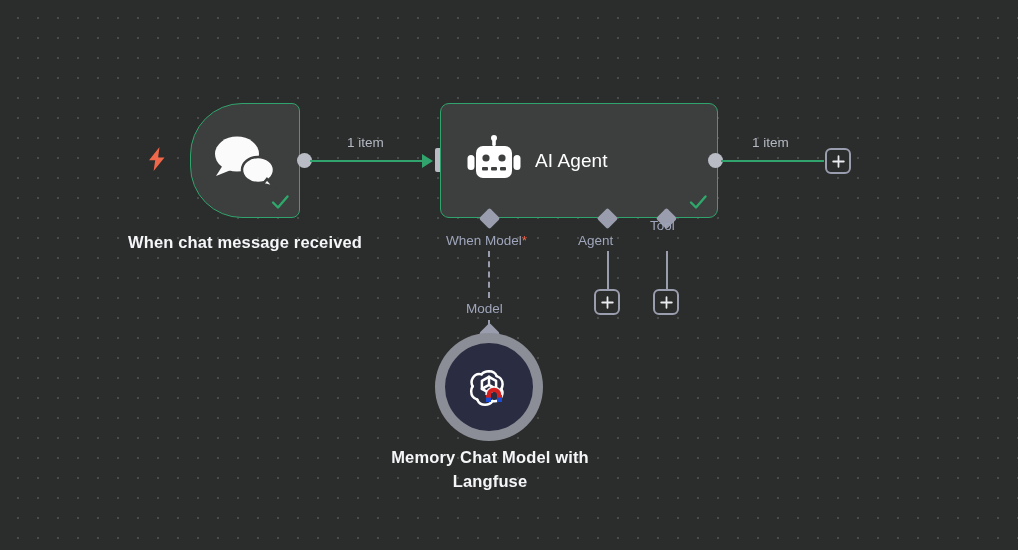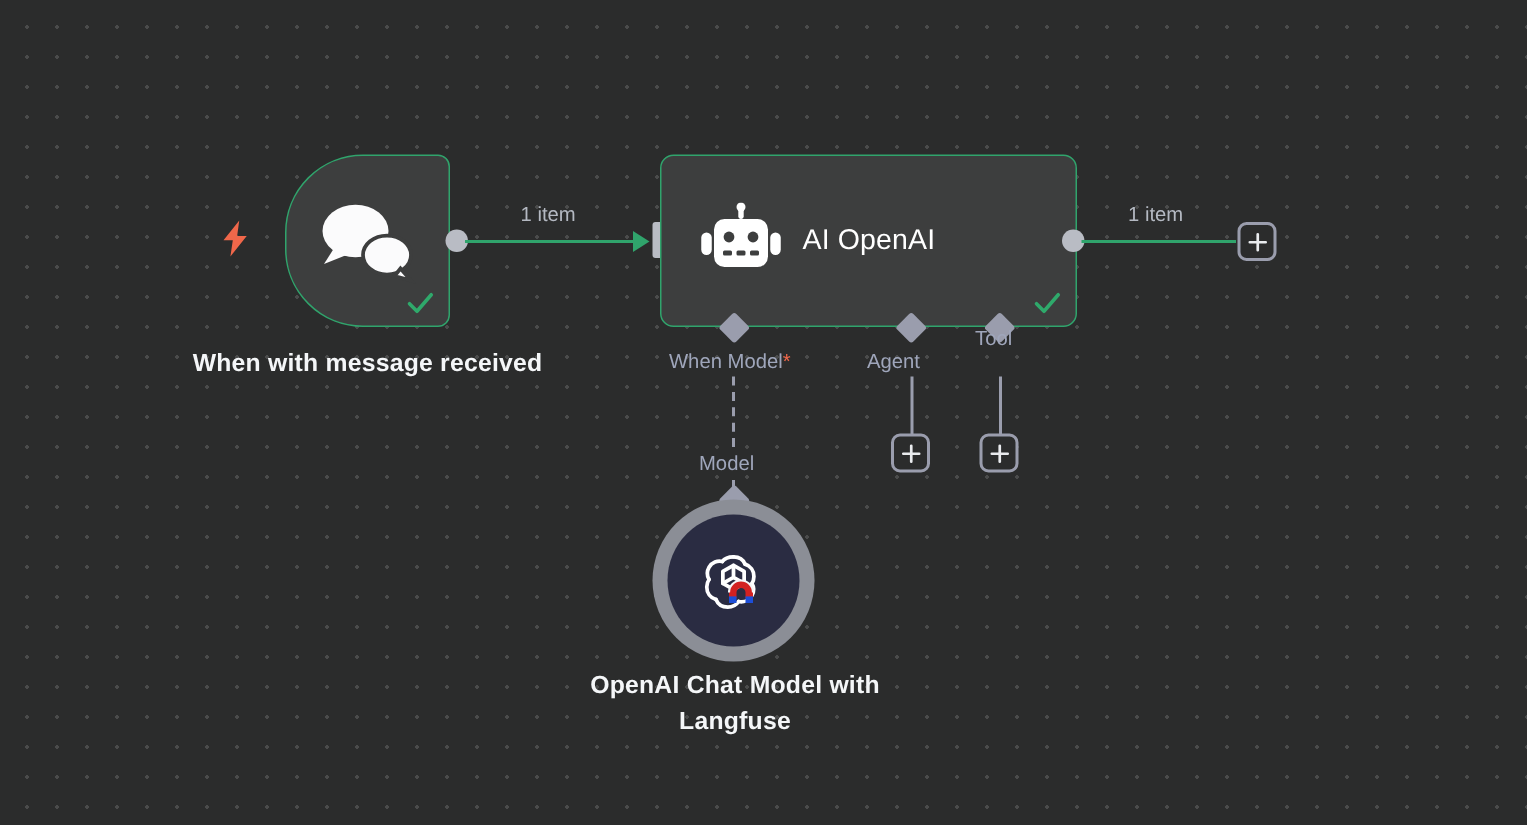--- a/index.html
+++ b/index.html
@@ -245,21 +245,21 @@
         <rect x="12" y="11" width="36" height="32" rx="7" fill="#ffffff"></rect>
         <rect x="3.5" y="20" width="7" height="15" rx="3.5" fill="#ffffff"></rect>
         <rect x="49.5" y="20" width="7" height="15" rx="3.5" fill="#ffffff"></rect>
         <circle cx="22" cy="23" r="3.6" fill="#3d3e3e"></circle>
         <circle cx="38" cy="23" r="3.6" fill="#3d3e3e"></circle>
         <rect x="18" y="32" width="6" height="3.4" rx="1" fill="#3d3e3e"></rect>
         <rect x="27" y="32" width="6" height="3.4" rx="1" fill="#3d3e3e"></rect>
         <rect x="36" y="32" width="6" height="3.4" rx="1" fill="#3d3e3e"></rect>
       </svg>
     </div>
-    <div class="agent-title">AI OpenAI</div>
+    <div class="agent-title">AI Agent</div>
     <div class="check">
       <svg width="22" height="22" viewBox="0 0 22 22">
         <path d="M4 11.5 L9 16.5 L18.5 5.5" fill="none" stroke="#2fa96b" stroke-width="2.4" stroke-linecap="round" stroke-linejoin="round"></path>
       </svg>
     </div>
   </div>
 
   <div class="port-out" style="left:708px; top:153px;"></div>
 
   <div class="edge" style="left:721px; top:159.5px; width:103px;"></div>
@@ -319,16 +319,16 @@
             <path d="M4 15 a8 8 0 0 1 16 0 v4 h-5 v-4 a3 3 0 0 0 -6 0 v4 H4 Z" fill="#d32121"></path>
             <rect x="4" y="17.6" width="5" height="4.4" fill="#1d4ed8"></rect>
             <rect x="15" y="17.6" width="5" height="4.4" fill="#1d4ed8"></rect>
             <path d="M4 15 a8 8 0 0 1 16 0" fill="none" stroke="#f5f6f8" stroke-width="1.4"></path>
           </svg>
         </div>
       </div>
     </div>
   </div>
 
-  <div class="caption caption-trigger">When with message received</div>
-  <div class="caption caption-model">OpenAI Chat Model with Langfuse</div>
+  <div class="caption caption-trigger">When chat message received</div>
+  <div class="caption caption-model">Memory Chat Model with Langfuse</div>
 
 </div>
 
 </body></html>

